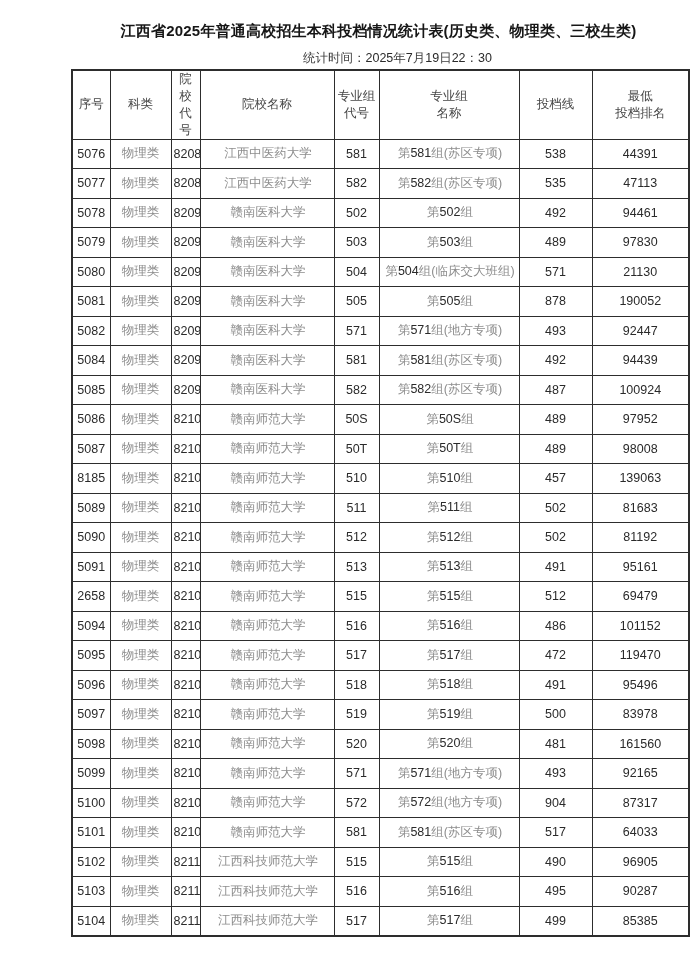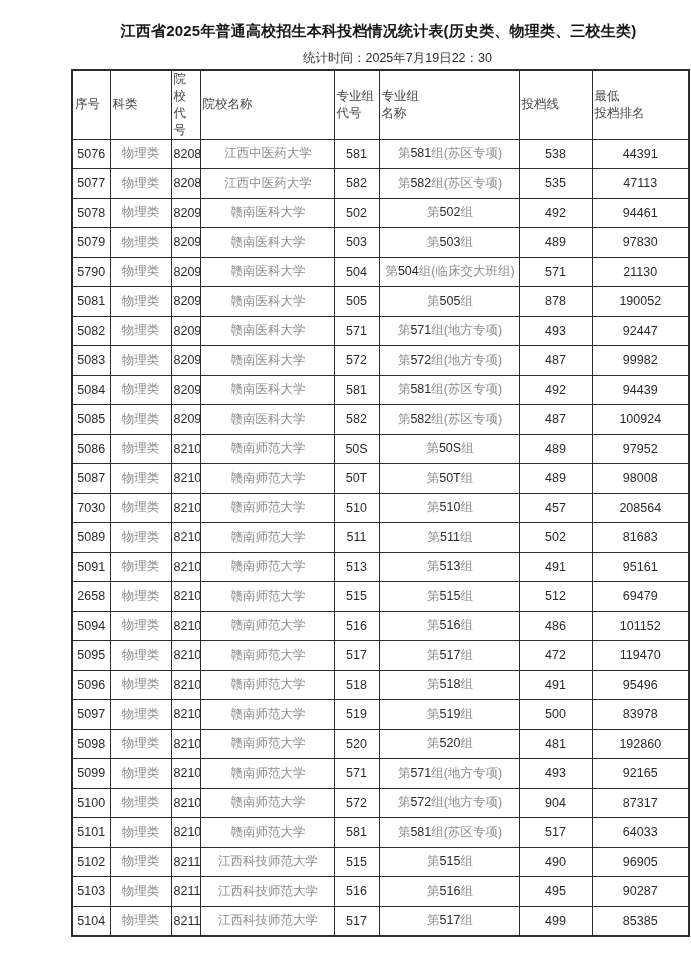--- a/index.html
+++ b/index.html
@@ -39,21 +39,21 @@
     border: 1px solid #2d2d2d;
     padding: 0 2px;
     overflow: hidden;
     white-space: nowrap;
   }
   .grid th {
     height: 44px;
     font-weight: normal;
     font-size: 12.5px;
     color: #454545;
-    text-align: left;
+    text-align: center;
     vertical-align: middle;
     white-space: pre-line;
     line-height: 1.35;
     font-family: Liberation Serif, serif;
   }
   .grid td {
     height: 28.5px;
     font-size: 12.5px;
     color: #8d8d8d;          
     text-align: center;
@@ -146,21 +146,21 @@
           <td class="col-seq"><span class="num">5079</span></td>
           <td class="col-category">物理类</td>
           <td class="col-school-code"><span class="num">8209</span></td>
           <td class="col-school-name">赣南医科大学</td>
           <td class="col-group-code"><span class="num">503</span></td>
           <td class="col-group-name">第<span class="num">503</span>组</td>
           <td class="col-cutoff-score"><span class="num">489</span></td>
           <td class="col-min-rank"><span class="num">97830</span></td>
         </tr>
         <tr>
-          <td class="col-seq"><span class="num">5790</span></td>
+          <td class="col-seq"><span class="num">5080</span></td>
           <td class="col-category">物理类</td>
           <td class="col-school-code"><span class="num">8209</span></td>
           <td class="col-school-name">赣南医科大学</td>
           <td class="col-group-code"><span class="num">504</span></td>
           <td class="col-group-name">第<span class="num">504</span>组(临床交大班组)</td>
           <td class="col-cutoff-score"><span class="num">571</span></td>
           <td class="col-min-rank"><span class="num">21130</span></td>
         </tr>
         <tr>
           <td class="col-seq"><span class="num">5081</span></td>
@@ -176,30 +176,20 @@
           <td class="col-seq"><span class="num">5082</span></td>
           <td class="col-category">物理类</td>
           <td class="col-school-code"><span class="num">8209</span></td>
           <td class="col-school-name">赣南医科大学</td>
           <td class="col-group-code"><span class="num">571</span></td>
           <td class="col-group-name">第<span class="num">571</span>组(地方专项)</td>
           <td class="col-cutoff-score"><span class="num">493</span></td>
           <td class="col-min-rank"><span class="num">92447</span></td>
         </tr>
         <tr>
-          <td class="col-seq"><span class="num">5083</span></td>
-          <td class="col-category">物理类</td>
-          <td class="col-school-code"><span class="num">8209</span></td>
-          <td class="col-school-name">赣南医科大学</td>
-          <td class="col-group-code"><span class="num">572</span></td>
-          <td class="col-group-name">第<span class="num">572</span>组(地方专项)</td>
-          <td class="col-cutoff-score"><span class="num">487</span></td>
-          <td class="col-min-rank"><span class="num">99982</span></td>
-        </tr>
-        <tr>
           <td class="col-seq"><span class="num">5084</span></td>
           <td class="col-category">物理类</td>
           <td class="col-school-code"><span class="num">8209</span></td>
           <td class="col-school-name">赣南医科大学</td>
           <td class="col-group-code"><span class="num">581</span></td>
           <td class="col-group-name">第<span class="num">581</span>组(苏区专项)</td>
           <td class="col-cutoff-score"><span class="num">492</span></td>
           <td class="col-min-rank"><span class="num">94439</span></td>
         </tr>
         <tr>
@@ -226,40 +216,50 @@
           <td class="col-seq"><span class="num">5087</span></td>
           <td class="col-category">物理类</td>
           <td class="col-school-code"><span class="num">8210</span></td>
           <td class="col-school-name">赣南师范大学</td>
           <td class="col-group-code"><span class="num">50T</span></td>
           <td class="col-group-name">第<span class="num">50T</span>组</td>
           <td class="col-cutoff-score"><span class="num">489</span></td>
           <td class="col-min-rank"><span class="num">98008</span></td>
         </tr>
         <tr>
-          <td class="col-seq"><span class="num">7030</span></td>
+          <td class="col-seq"><span class="num">8185</span></td>
           <td class="col-category">物理类</td>
           <td class="col-school-code"><span class="num">8210</span></td>
           <td class="col-school-name">赣南师范大学</td>
           <td class="col-group-code"><span class="num">510</span></td>
           <td class="col-group-name">第<span class="num">510</span>组</td>
           <td class="col-cutoff-score"><span class="num">457</span></td>
-          <td class="col-min-rank"><span class="num">208564</span></td>
+          <td class="col-min-rank"><span class="num">139063</span></td>
         </tr>
         <tr>
           <td class="col-seq"><span class="num">5089</span></td>
           <td class="col-category">物理类</td>
           <td class="col-school-code"><span class="num">8210</span></td>
           <td class="col-school-name">赣南师范大学</td>
           <td class="col-group-code"><span class="num">511</span></td>
           <td class="col-group-name">第<span class="num">511</span>组</td>
           <td class="col-cutoff-score"><span class="num">502</span></td>
           <td class="col-min-rank"><span class="num">81683</span></td>
         </tr>
         <tr>
+          <td class="col-seq"><span class="num">5090</span></td>
+          <td class="col-category">物理类</td>
+          <td class="col-school-code"><span class="num">8210</span></td>
+          <td class="col-school-name">赣南师范大学</td>
+          <td class="col-group-code"><span class="num">512</span></td>
+          <td class="col-group-name">第<span class="num">512</span>组</td>
+          <td class="col-cutoff-score"><span class="num">502</span></td>
+          <td class="col-min-rank"><span class="num">81192</span></td>
+        </tr>
+        <tr>
           <td class="col-seq"><span class="num">5091</span></td>
           <td class="col-category">物理类</td>
           <td class="col-school-code"><span class="num">8210</span></td>
           <td class="col-school-name">赣南师范大学</td>
           <td class="col-group-code"><span class="num">513</span></td>
           <td class="col-group-name">第<span class="num">513</span>组</td>
           <td class="col-cutoff-score"><span class="num">491</span></td>
           <td class="col-min-rank"><span class="num">95161</span></td>
         </tr>
         <tr>
@@ -313,21 +313,21 @@
           <td class="col-min-rank"><span class="num">83978</span></td>
         </tr>
         <tr>
           <td class="col-seq"><span class="num">5098</span></td>
           <td class="col-category">物理类</td>
           <td class="col-school-code"><span class="num">8210</span></td>
           <td class="col-school-name">赣南师范大学</td>
           <td class="col-group-code"><span class="num">520</span></td>
           <td class="col-group-name">第<span class="num">520</span>组</td>
           <td class="col-cutoff-score"><span class="num">481</span></td>
-          <td class="col-min-rank"><span class="num">192860</span></td>
+          <td class="col-min-rank"><span class="num">161560</span></td>
         </tr>
         <tr>
           <td class="col-seq"><span class="num">5099</span></td>
           <td class="col-category">物理类</td>
           <td class="col-school-code"><span class="num">8210</span></td>
           <td class="col-school-name">赣南师范大学</td>
           <td class="col-group-code"><span class="num">571</span></td>
           <td class="col-group-name">第<span class="num">571</span>组(地方专项)</td>
           <td class="col-cutoff-score"><span class="num">493</span></td>
           <td class="col-min-rank"><span class="num">92165</span></td>

